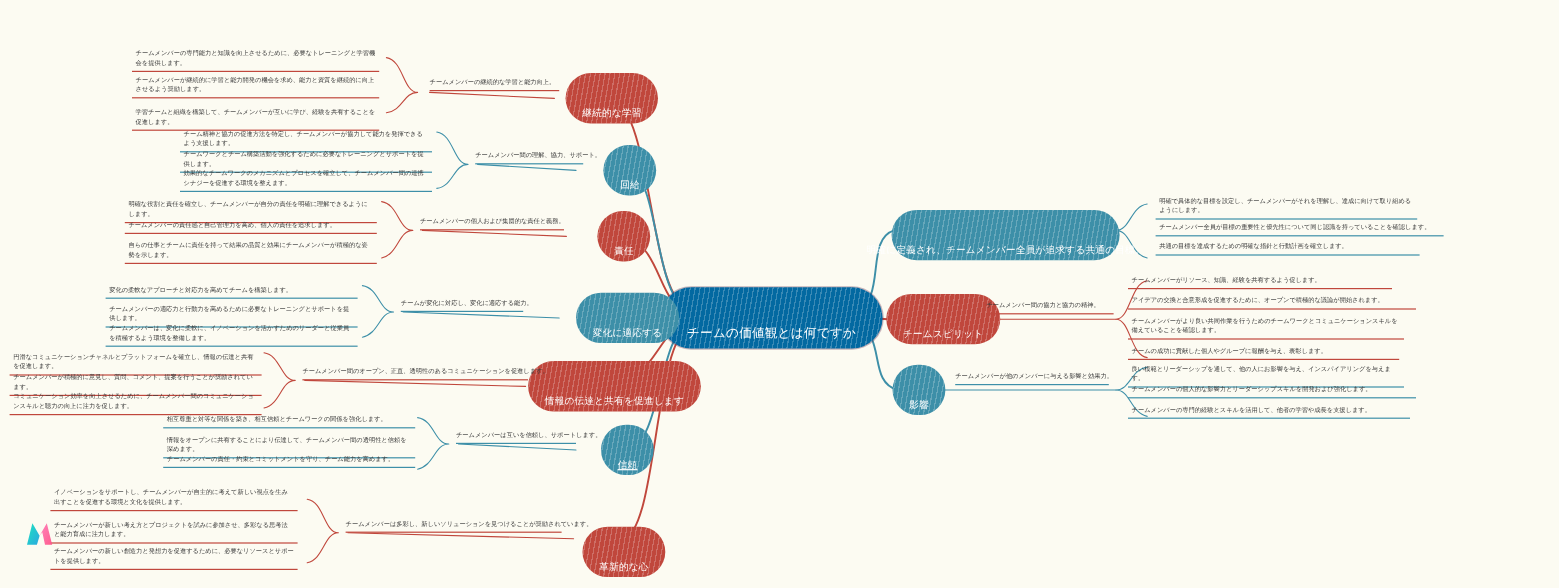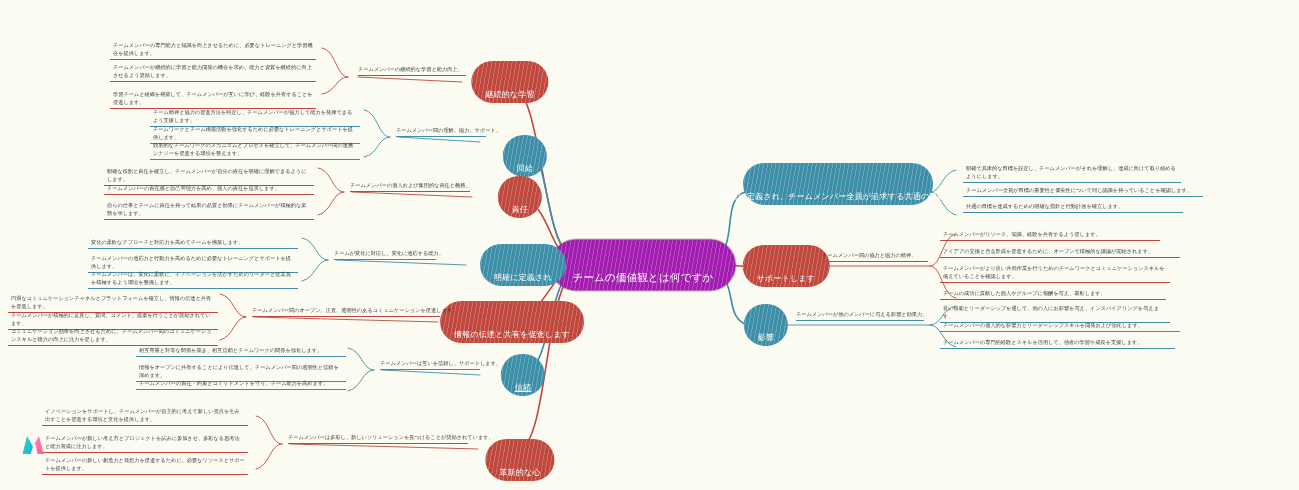--- a/index.html
+++ b/index.html
@@ -29,21 +29,21 @@
     line-height:1.15;
   }
   .node::after{
     content:"";position:absolute;inset:0;border-radius:999px;
     background:repeating-linear-gradient(100deg,rgba(255,255,255,.22) 0px,rgba(255,255,255,.22) 1px,rgba(255,255,255,0) 1px,rgba(255,255,255,0) 4px);
     pointer-events:none;
   }
   .node span{position:relative;z-index:2;margin-top:25px;}
 
   .n-center{
-    background:#a21caf;
+    background:#0369a1;
     font-size:10.5px;
     padding:7px 22px;
     box-shadow:0 0 0 1px rgba(91,44,78,.35);
   }
   .n-red{ background:#c0473c; }
   .n-blue{ background:#3d8fa8; }
   .leaf{
     font-size:5.2px;
     line-height:1.55;
     color:#3a3a3a;
@@ -125,38 +125,38 @@
   </div>
 
   <div class="node n-red" style="left:510px;top:82px;">
     <span>継続的な学習</span>
   </div>
   <div class="cap u-red" style="left:358px;top:66px;width:108px;">チームメンバーの継続的な学習と能力向上。</div>
   <div class="leaf u-red" style="left:110px;top:40px;width:206px;">チームメンバーの専門能力と知識を向上させるために、必要なトレーニングと学習機会を提供します。</div>
   <div class="leaf u-red" style="left:110px;top:62px;width:206px;">チームメンバーが継続的に学習と能力開発の機会を求め、能力と資質を継続的に向上させるよう奨励します。</div>
   <div class="leaf u-red" style="left:110px;top:89px;width:206px;">学習チームと組織を構築して、チームメンバーが互いに学び、経験を共有することを促進します。</div>
 
-  <div class="node n-blue" style="left:525px;top:156px;">
+  <div class="node n-blue" style="left:525px;top:142px;">
     <span>回給</span>
   </div>
   <div class="cap u-blue" style="left:396px;top:127px;width:90px;">チームメンバー間の理解、協力、サポート。</div>
   <div class="leaf u-blue" style="left:150px;top:107px;width:210px;">チーム精神と協力の促進方法を特定し、チームメンバーが協力して能力を発揮できるよう支援します。</div>
   <div class="leaf u-blue" style="left:150px;top:124px;width:210px;">チームワークとチーム構築活動を強化するために必要なトレーニングとサポートを提供します。</div>
   <div class="leaf u-blue" style="left:150px;top:140px;width:210px;">効果的なチームワークのメカニズムとプロセスを確立して、チームメンバー間の連携シナジーを促進する環境を整えます。</div>
 
   <div class="node n-red" style="left:520px;top:197px;">
     <span>責任</span>
   </div>
   <div class="cap u-red" style="left:350px;top:182px;width:120px;">チームメンバーの個人および集団的な責任と義務。</div>
   <div class="leaf u-red" style="left:104px;top:166px;width:210px;">明確な役割と責任を確立し、チームメンバーが自分の責任を明確に理解できるようにします。</div>
   <div class="leaf u-red" style="left:104px;top:183px;width:210px;">チームメンバーの責任感と自己管理力を高め、個人の責任を追求します。</div>
   <div class="leaf u-red" style="left:104px;top:200px;width:210px;">自らの仕事とチームに責任を持って結果の品質と効果にチームメンバーが積極的な姿勢を示します。</div>
 
   <div class="node n-blue" style="left:523px;top:265px;">
-    <span>明確に定義され</span>
+    <span>変化に適応する</span>
   </div>
   <div class="cap u-blue" style="left:334px;top:250px;width:102px;">チームが変化に対応し、変化に適応する能力。</div>
   <div class="leaf u-blue" style="left:88px;top:237px;width:210px;">変化の柔軟なアプローチと対応力を高めてチームを構築します。</div>
   <div class="leaf u-blue" style="left:88px;top:253px;width:210px;">チームメンバーの適応力と行動力を高めるために必要なトレーニングとサポートを提供します。</div>
   <div class="leaf u-blue" style="left:88px;top:269px;width:210px;">チームメンバーは、変化に柔軟に、イノベーションを活かすためのリーダーと従業員を積極するよう環境を整備します。</div>
 
   <div class="node n-red" style="left:512px;top:322px;">
     <span>情報の伝達と共有を促進します</span>
   </div>
   <div class="cap u-red" style="left:252px;top:307px;width:188px;">チームメンバー間のオープン、正直、透明性のあるコミュニケーションを促進します。</div>
@@ -173,29 +173,29 @@
   <div class="leaf u-blue" style="left:136px;top:378px;width:210px;">チームメンバーの責任・約束とコミットメントを守り、チーム能力を高めます。</div>
 
   <div class="node n-red" style="left:520px;top:460px;">
     <span>革新的な心</span>
   </div>
   <div class="cap u-red" style="left:288px;top:434px;width:180px;">チームメンバーは多彩し、新しいソリューションを見つけることが奨励されています。</div>
   <div class="leaf u-red" style="left:42px;top:406px;width:206px;">イノベーションをサポートし、チームメンバーが自主的に考えて新しい視点を生み出すことを促進する環境と文化を提供します。</div>
   <div class="leaf u-red" style="left:42px;top:433px;width:206px;">チームメンバーが新しい考え方とプロジェクトを試みに参加させ、多彩なる思考法と能力育成に注力します。</div>
   <div class="leaf u-red" style="left:42px;top:455px;width:206px;">チームメンバーの新しい創造力と発想力を促進するために、必要なリソースとサポートを提供します。</div>
 
-  <div class="node n-blue" style="left:838px;top:184px;max-width:190px;">
+  <div class="node n-blue" style="left:838px;top:196px;max-width:190px;">
     <span>明確に定義され、チームメンバー全員が追求する共通の目標。</span>
   </div>
   <div class="leaf u-blue" style="left:963px;top:163px;width:218px;">明確で具体的な目標を設定し、チームメンバーがそれを理解し、達成に向けて取り組めるようにします。</div>
   <div class="leaf u-blue" style="left:963px;top:185px;width:240px;">チームメンバー全員が目標の重要性と優先性について同じ認識を持っていることを確認します。</div>
   <div class="leaf u-blue" style="left:963px;top:201px;width:220px;">共通の目標を達成するための明確な指針と行動計画を確立します。</div>
 
   <div class="node n-red" style="left:786px;top:266px;">
-    <span>サポートします</span>
+    <span>チームスピリット</span>
   </div>
   <div class="cap u-red" style="left:822px;top:252px;width:106px;">チームメンバー間の協力と協力の精神。</div>
   <div class="leaf u-red" style="left:940px;top:229px;width:220px;">チームメンバーがリソース、知識、経験を共有するよう促します。</div>
   <div class="leaf u-red" style="left:940px;top:246px;width:240px;">アイデアの交換と合意形成を促進するために、オープンで積極的な議論が開始されます。</div>
   <div class="leaf u-red" style="left:940px;top:263px;width:230px;">チームメンバーがより良い共同作業を行うためのチームワークとコミュニケーションスキルを備えていることを確認します。</div>
   <div class="leaf u-red" style="left:940px;top:288px;width:226px;">チームの成功に貢献した個人やグループに報酬を与え、表彰します。</div>
 
   <div class="node n-blue" style="left:766px;top:325px;">
     <span>影響</span>
   </div>

